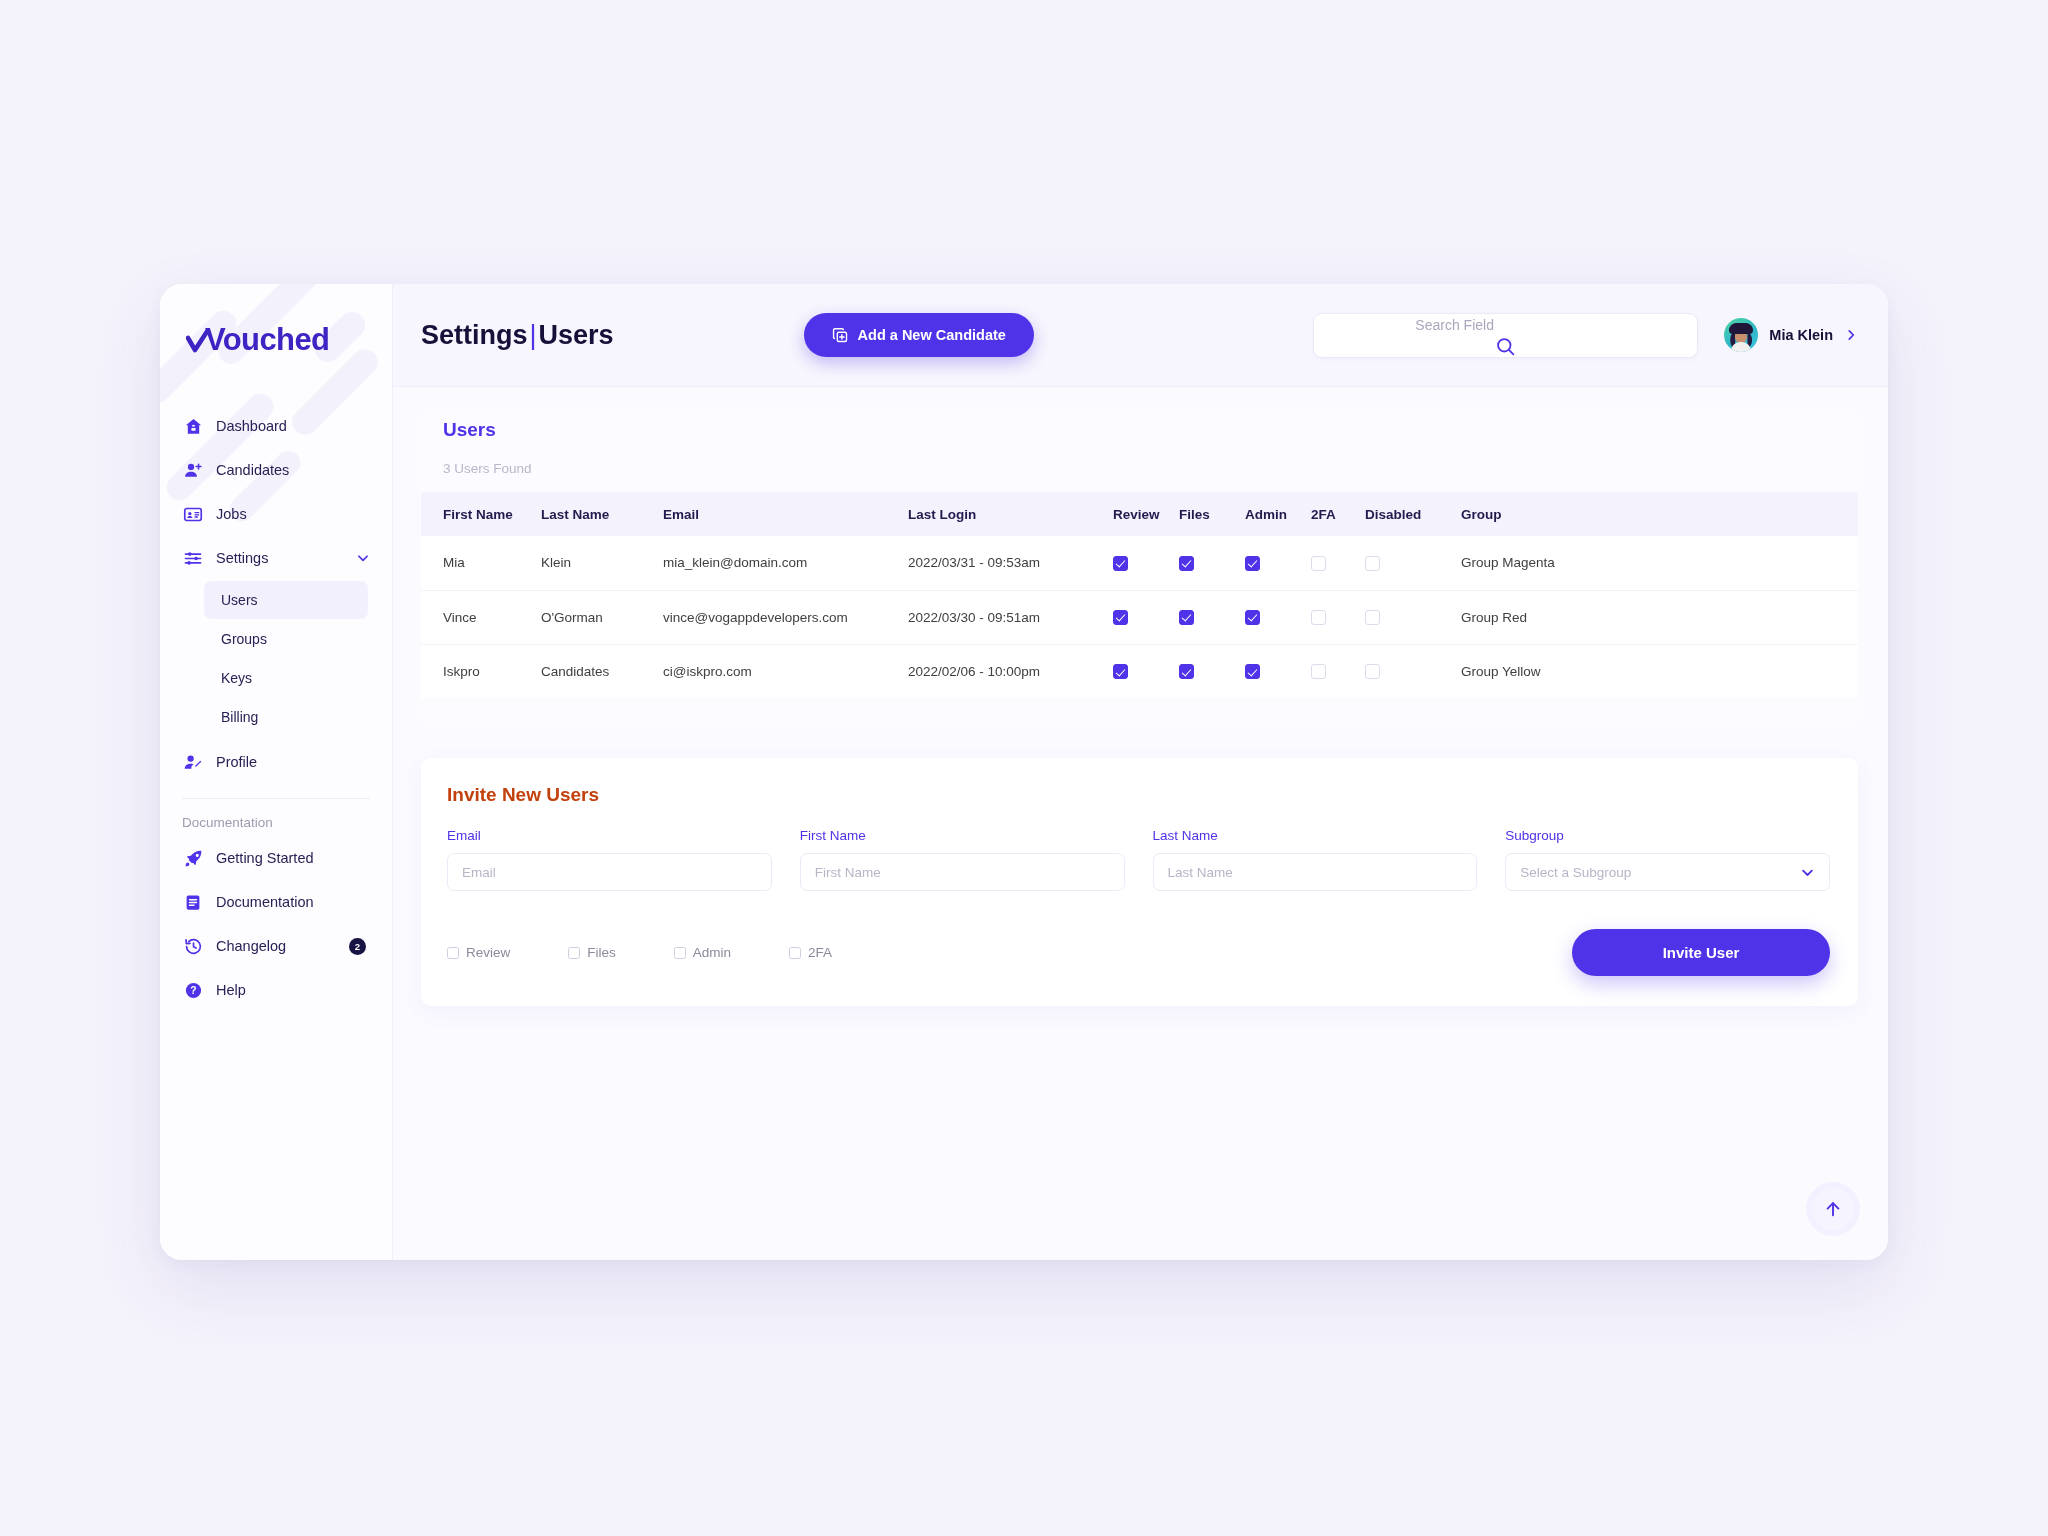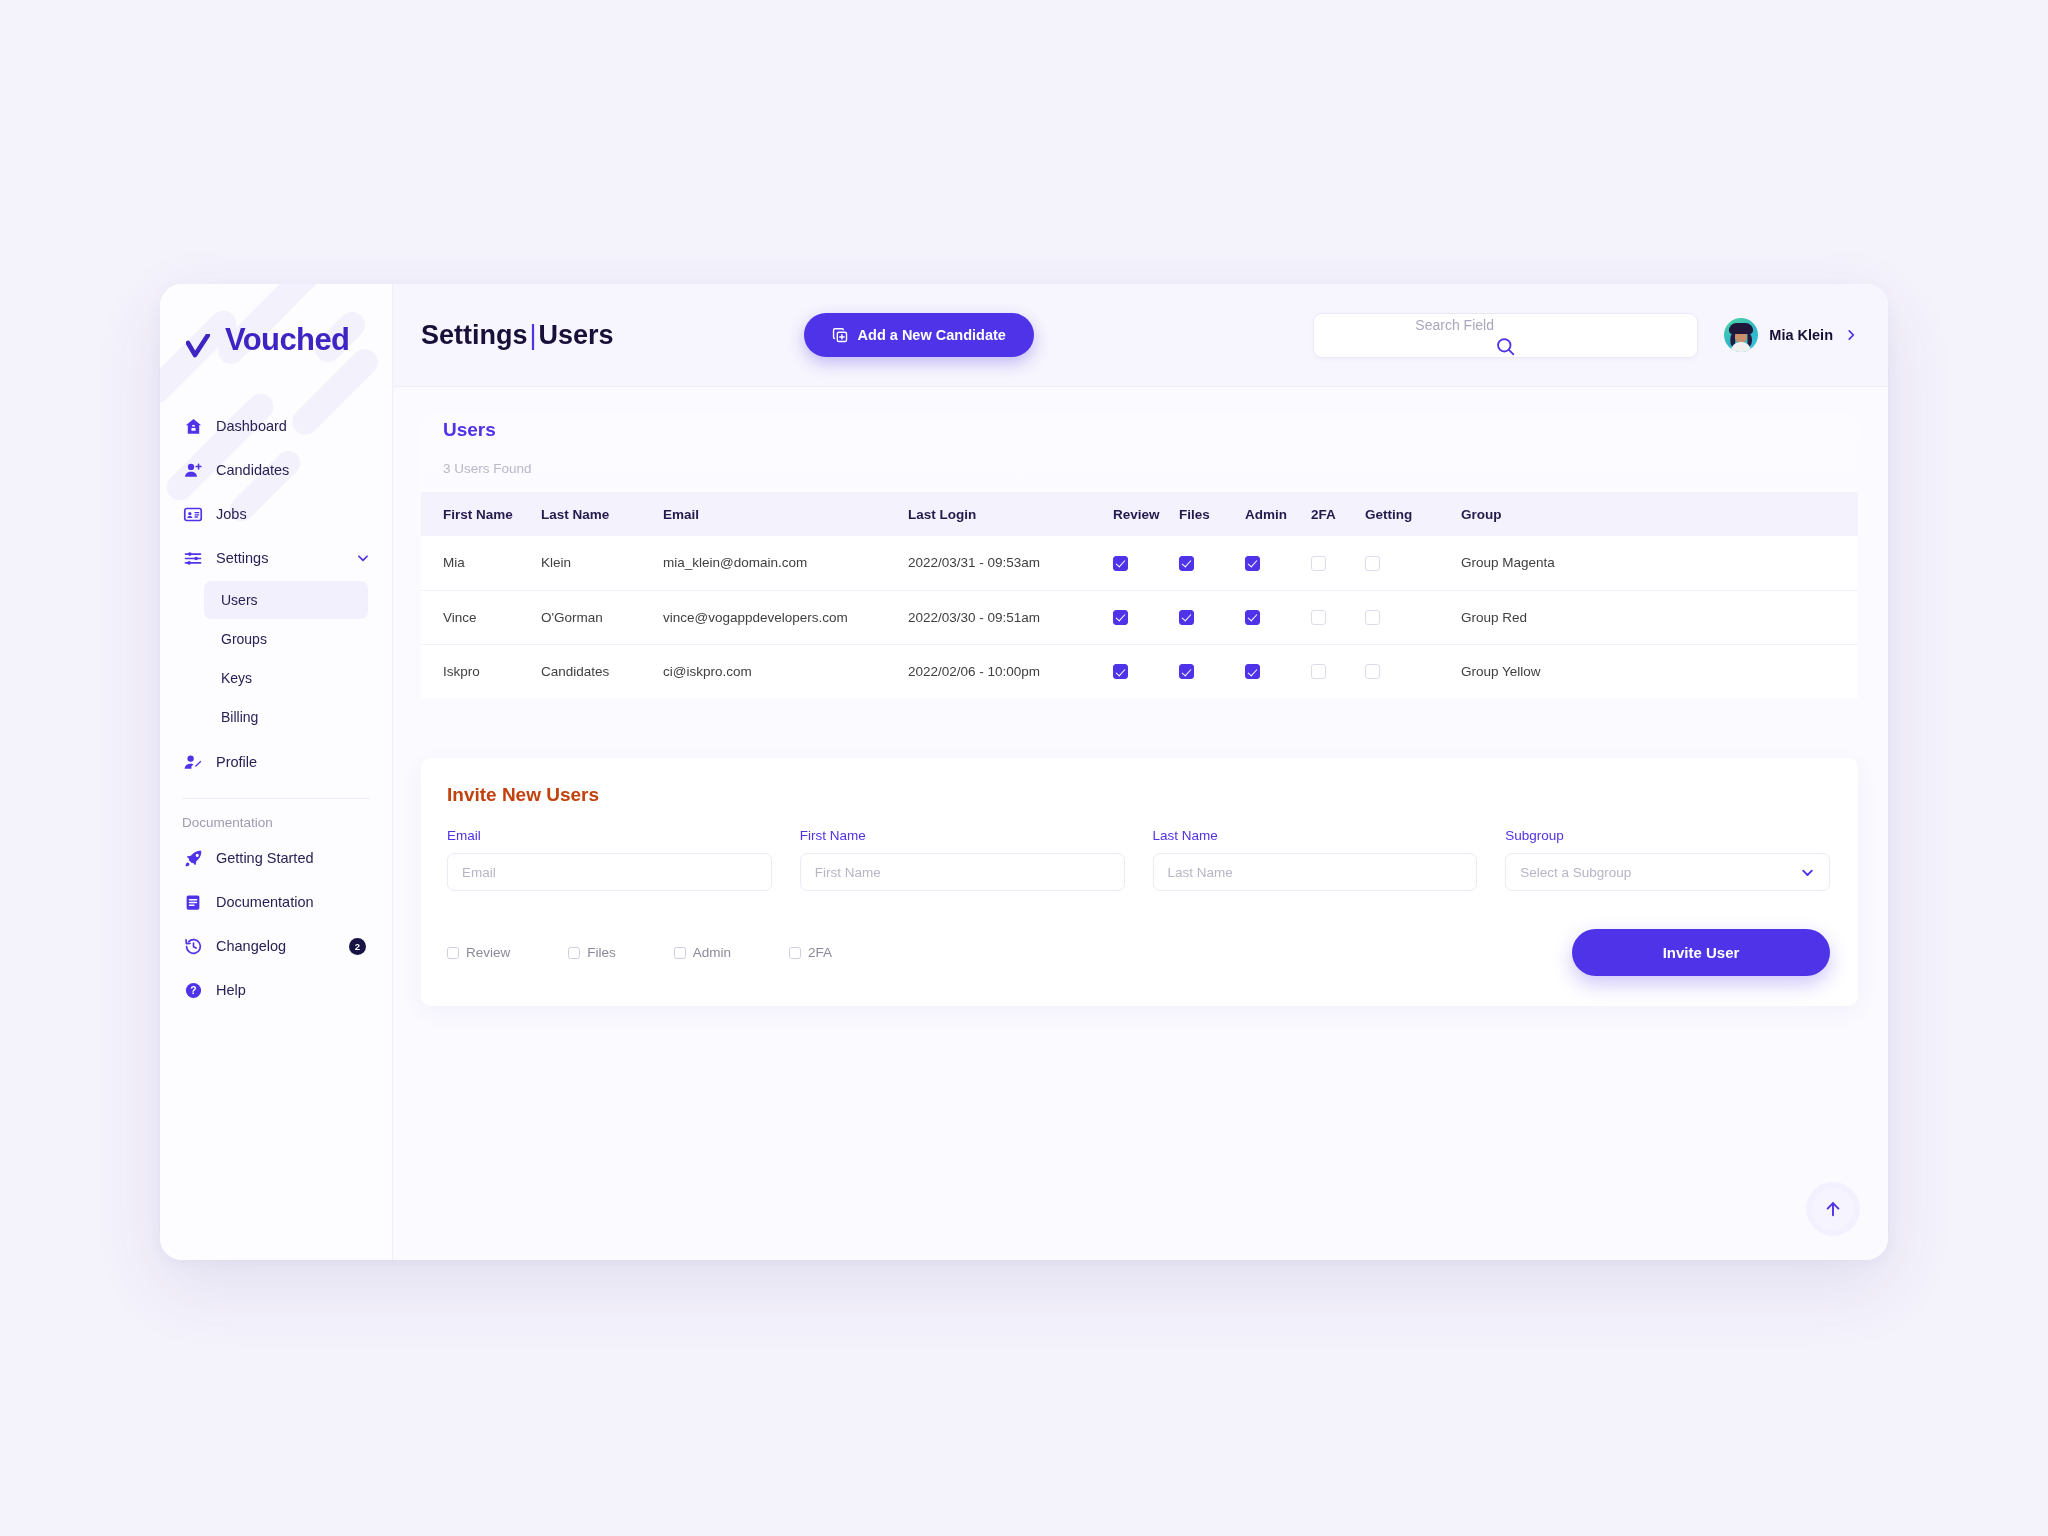--- a/index.html
+++ b/index.html
@@ -46,21 +46,21 @@
     position: relative;
     height: 112px;
     display: flex; align-items: center;
     padding-left: 26px;
   }
   .logo-text {
     font-size: 31px;
     font-weight: 700;
     color: #3f24c4;
     letter-spacing: -0.6px;
-    display: flex; align-items: flex-end; gap: 20px;
+    display: flex; align-items: center;
   }
   .logo-check {
     width: 22px; height: 26px;
     position: relative;
     margin-right: -3px;
   }
   .logo-check svg { position: absolute; left: 0; top: 2px; }
 
   .nav { position: relative; padding-top: 8px; }
   .nav-item {
@@ -585,21 +585,21 @@
           <thead>
             <tr>
               <th class="col-fn">First Name</th>
               <th class="col-ln">Last Name</th>
               <th class="col-em">Email</th>
               <th class="col-ll">Last Login</th>
               <th class="col-ck">Review</th>
               <th class="col-ck">Files</th>
               <th class="col-ck">Admin</th>
               <th class="col-2fa">2FA</th>
-              <th class="col-dis">Getting</th>
+              <th class="col-dis">Disabled</th>
               <th class="col-gr">Group</th>
             </tr>
           </thead>
           <tbody id="users-tbody">
               <tr>
                 <td class="col-fn">Mia</td>
                 <td class="col-ln">Klein</td>
                 <td class="col-em">mia_klein@domain.com</td>
                 <td class="col-ll">2022/03/31 - 09:53am</td>
                 <td class="col-ck"><span class="cbx on"></span></td>

